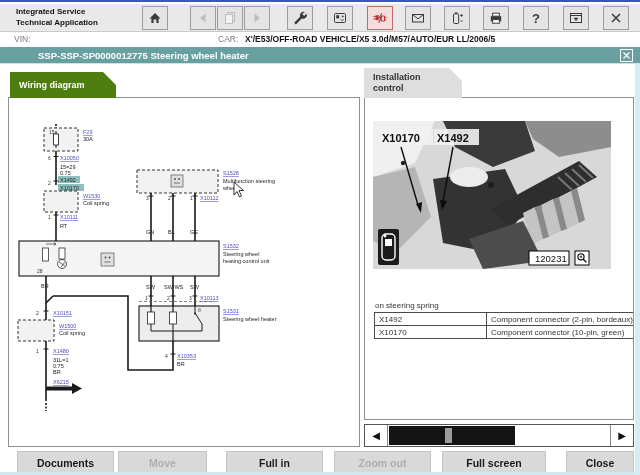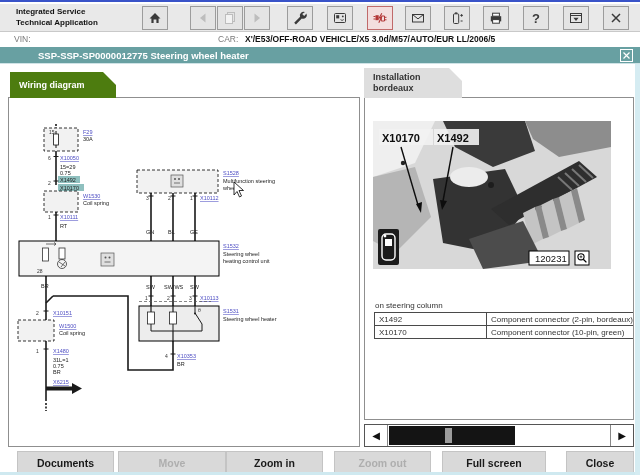--- a/index.html
+++ b/index.html
@@ -182,21 +182,21 @@
         <path d="M2 2l8 8M10 2l-8 8" stroke="#fff" stroke-width="1.6"></path>
       </svg>
     </div>
   </div>
 
   <div class="tab" id="tab-wiring">
     <span>Wiring diagram</span>
   </div>
   <div class="tab" id="tab-install">
     <div>Installation</div>
-    <div>bordeaux</div>
+    <div>control</div>
   </div>
 
   <div id="left-panel">
     <svg width="350" height="348" viewBox="0 0 350 348">
 
       <g stroke="#1a1a1a" stroke-width="1.6" fill="none">
         <path d="M47 53v34"></path>
         <path d="M47 108v35"></path>
         <path d="M142 95v48M164 95v48M186 95v48"></path>
         <path d="M142 178v30M164 178v30M186 178v30"></path>
@@ -378,21 +378,21 @@
       <g>
         <rect x="202" y="130" width="14" height="14" fill="#fff" stroke="#000" stroke-width="1"></rect>
         <g>
           <circle cx="208" cy="135.8" r="3.1" fill="none" stroke="#000" stroke-width="1.1"></circle>
           <path d="M210.3 138.2 213.4 141.4" stroke="#000" stroke-width="1.3"></path>
           <path d="M206.6 135.8h2.8M208 134.4v2.8" stroke="#000" stroke-width=".7"></path>
         </g>
       </g>
     </svg>
 
-    <div id="install-caption">on steering column</div>
+    <div id="install-caption">on steering spring</div>
     <table id="install-table">
       <tbody>
           <tr>
         <td class="c1">X1492</td>
         <td class="c2">Component connector (2-pin, bordeaux)</td>
       </tr>
       <tr>
         <td class="c1">X10170</td>
         <td class="c2">Component connector (10-pin, green)</td>
       </tr>
@@ -403,21 +403,21 @@
   <div id="hscroll">
     <div class="sarrow">◀</div>
     <div class="track">
       <div class="bar"></div>
       <div class="thumb"></div>
     </div>
     <div class="sarrow">▶</div>
   </div>
 
   <div class="fbtn" style="left:17px;width:97px">Documents</div>
-  <div class="fbtn disabled" style="left:118px;width:108px">Move</div>
-  <div class="fbtn" style="left:226px;width:97px">Zoom in</div>
+  <div class="fbtn disabled" style="left:118px;width:89px">Move</div>
+  <div class="fbtn" style="left:226px;width:97px">Full in</div>
   <div class="fbtn disabled" style="left:334px;width:97px">Zoom out</div>
   <div class="fbtn" style="left:442px;width:104px">Full screen</div>
   <div class="fbtn" style="left:566px;width:68px">Close</div>
 
   <div id="bottom-strip"></div>
   <div id="right-strip"></div>
 </div>
 
 </body></html>

